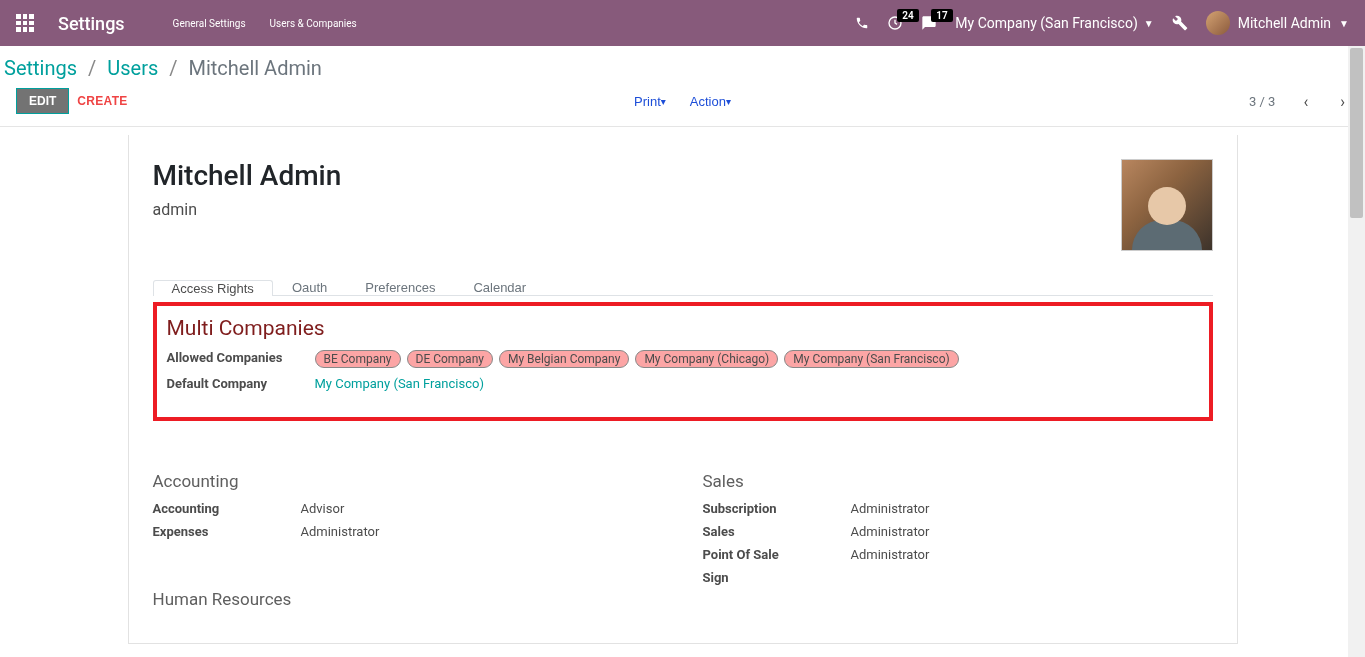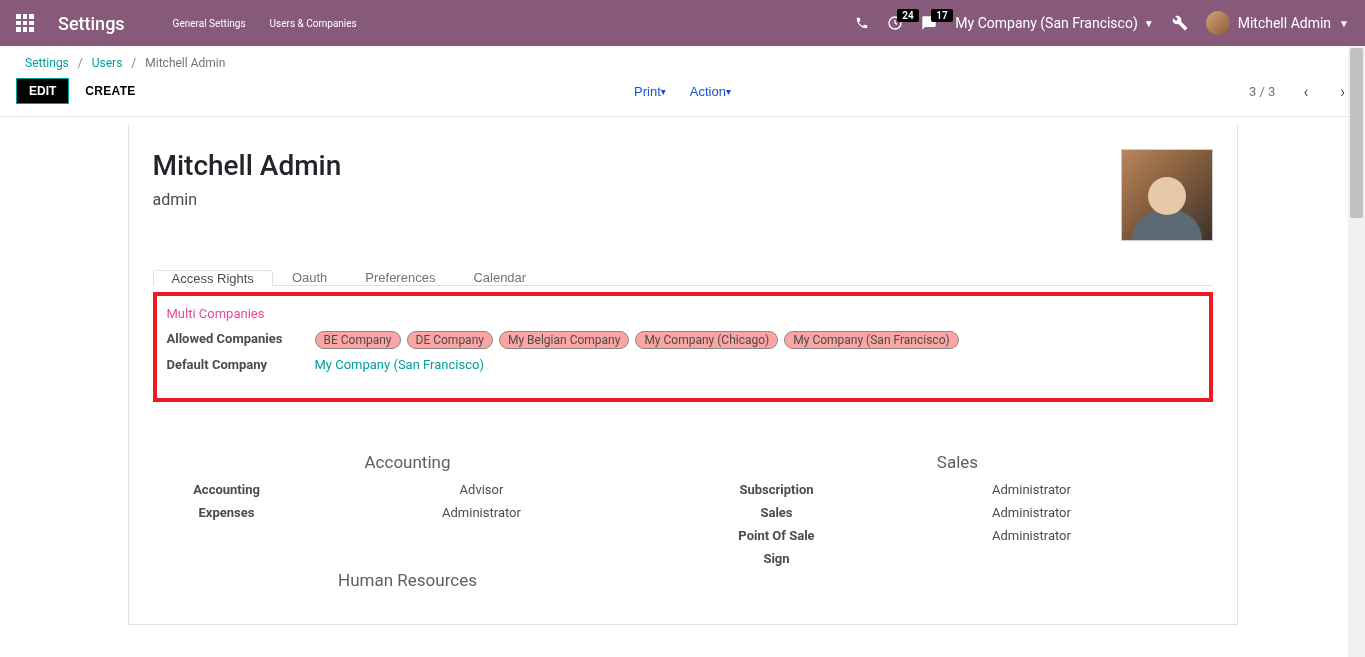--- a/index.html
+++ b/index.html
@@ -11,57 +11,57 @@
 .topbar .menu { display: flex; gap: 24px; }
 .topbar .menu a { color: #fff; text-decoration: none; font-size: 10px; cursor: pointer; text-align: center; }
 .topbar .right { margin-left: auto; display: flex; align-items: center; gap: 18px; }
 .topbar .icon-btn { position: relative; cursor: pointer; display:flex; align-items:center; }
 .badge { position: absolute; top: -6px; left: 10px; background: #000000; color: #fff; border-radius: 2px; font-size: 10px; padding: 1px 5px; font-weight: 600; }
 .company-switch { display:flex; align-items:center; gap:6px; cursor:pointer; font-size:14px;}
 .user-menu { display:flex; align-items:center; gap:8px; cursor:pointer; font-size:14px;}
 .avatar { width:24px; height:24px; border-radius:50%; background: linear-gradient(135deg,#d4a373,#8b5a3c); }
 .caret { font-size:10px; }
 
-.crumbs { padding: 10px 16px 0 25px; font-size: 12px; }
+.crumbs { padding: 10px 16px 0 4px; font-size: 20px; }
 .crumbs a { color: #00a09d; text-decoration: none; cursor:pointer; }
 .crumbs .sep { color: #888; margin: 0 6px; }
 .crumbs .current { color: #6c757d; }
 
 .controlbar { display:flex; align-items:center; padding: 8px 16px 12px 16px; border-bottom:1px solid #e5e5e5; }
-.btn-edit { background:#000000; color:#fff; border:1px solid #00a09d; padding:5px 12px; font-weight:700; font-size:12px; cursor:pointer; }
-.btn-create { background:none; border:none; color:#000000; font-weight:700; font-size:12px; margin-left:16px; cursor:pointer; letter-spacing:0.3px;}
+.btn-edit { background:#737373; color:#fff; border:1px solid #00a09d; padding:5px 12px; font-weight:700; font-size:12px; cursor:pointer; }
+.btn-create { background:none; border:none; color:#ef4444; font-weight:700; font-size:12px; margin-left:8px; cursor:pointer; letter-spacing:0.3px;}
 .controlbar .center { position:absolute; left:50%; transform:translateX(-50%); display:flex; gap:24px;}
 .dropdown-btn { background:none; border:none; color:#1d4ed8; font-size:13px; cursor:pointer; display:flex; align-items:center; }
 .controlbar .right { margin-left:auto; display:flex; align-items:center; gap:24px; color:#6c757d;}
 .pager-arrow { cursor:pointer; color:#4c4c4c; font-size:16px; padding:2px 4px;}
 
 .sheet-wrap { padding: 0 0 20px 0; }
 .sheet { max-width: 1110px; margin: 8px auto 0 auto; background:#fff; border:1px solid #e2e2e2; border-top:none; padding: 24px 24px 24px 24px; position:relative;}
 .sheet-head { display:flex; }
 .sheet-head .titles { flex:1; }
 .sheet-head h1 { font-size: 28px; font-weight:500; color:#212529; margin-bottom:8px;}
 .sheet-head .login { font-size:16px; color:#4c4c4c; }
 .avatar-box { width:92px; height:92px; border:1px solid #ccc; background: linear-gradient(135deg,#b8865f 0%,#8c6340 40%,#3d332b 100%); position:relative; overflow:hidden;}
 .avatar-box::after{ content:''; position:absolute; left:50%; top:30%; width:38px; height:38px; background:#e7c8a8; border-radius:50%; transform:translateX(-50%);}
 .avatar-box::before{ content:''; position:absolute; left:50%; bottom:-10px; width:70px; height:40px; background:#5c6b73; border-radius:30px 30px 0 0; transform:translateX(-50%);}
 
 .tabs { display:flex; border-bottom:1px solid #dee2e6; margin-top:28px;}
 .tab { padding:0 18px; border:1px solid transparent; border-bottom:none; font-size:13px; color:#6c757d; cursor:pointer; background:none;}
 .tab.active { border-color:#dee2e6; background:#fff; color:#4c4c4c; position:relative; top:1px; border-radius:3px 3px 0 0;}
 
 .highlight-box { border:4px solid #ed1c24; padding:10px 10px 18px 10px; margin-top:6px;}
-.section-title { font-size:13px; color:#ec4899; margin-bottom:10px; font-weight:400;}
+.section-title { font-size:21px; color:#7f1d1d; margin-bottom:10px; font-weight:400;}
 .field-row { display:flex; margin-bottom:8px;}
 .field-row .label { width:148px; font-weight:700; font-size:13px; color:#4c4c4c;}
 .field-row .value { flex:1; font-size:13px; color:#4c4c4c;}
 .tags { display:flex; gap:6px; flex-wrap:wrap;}
 .tag { border:1px solid #888; border-radius:10px; padding:1px 8px; font-size:12px; color:#4c4c4c; background:#fca5a5;}
 .link { color:#00a09d; cursor:pointer;}
 
-.two-col { display:flex; gap:40px; margin-top:50px;text-align:center;}
+.two-col { display:flex; gap:40px; margin-top:50px;}
 .col { flex:1;}
 .col h3 { font-size:17px; color:#5f5f5f; font-weight:400; margin-bottom:10px;}
 .scrollbar { position:fixed; right:0; top:46px; bottom:0; width:17px; background:#f1f1f1;}
 .scrollbar .thumb { position:absolute; left:2px; right:2px; top:2px; height:170px; background:#c1c1c1; border-radius:2px;}
 </style>
 </head>
 <body>
 
 <div class="topbar">
   <div class="apps-icon">

